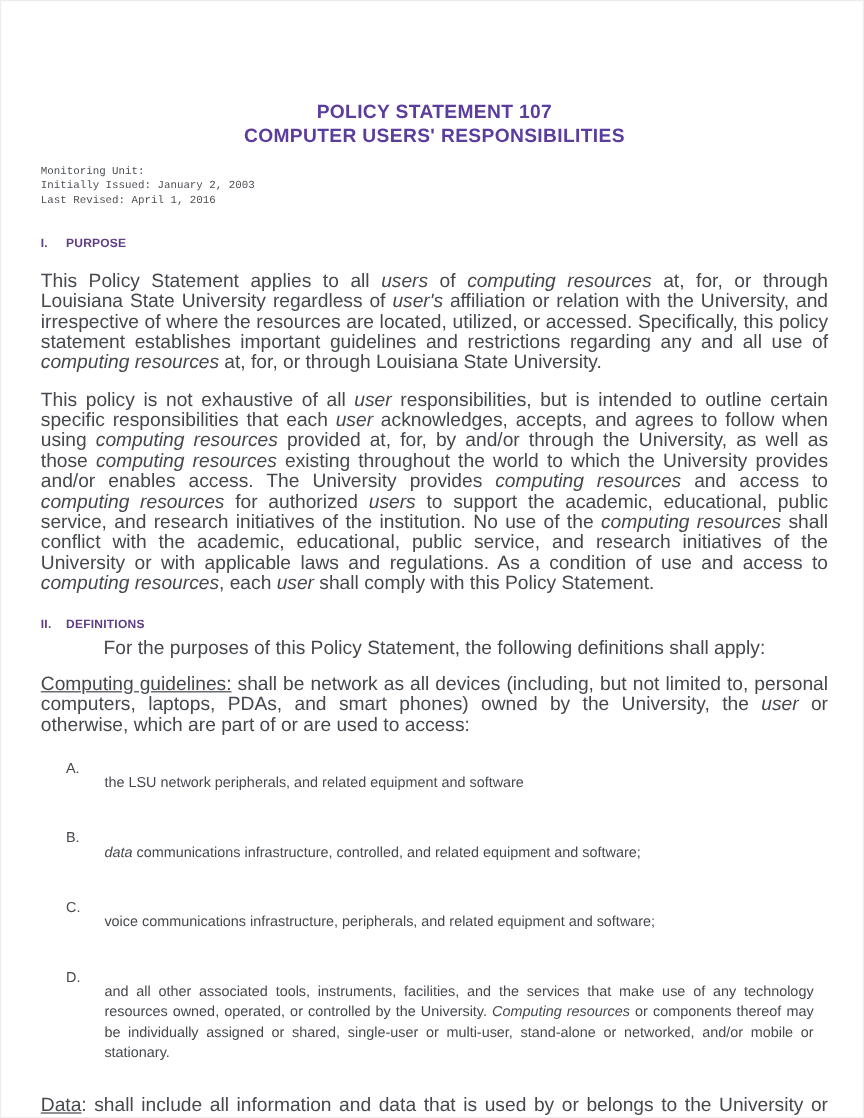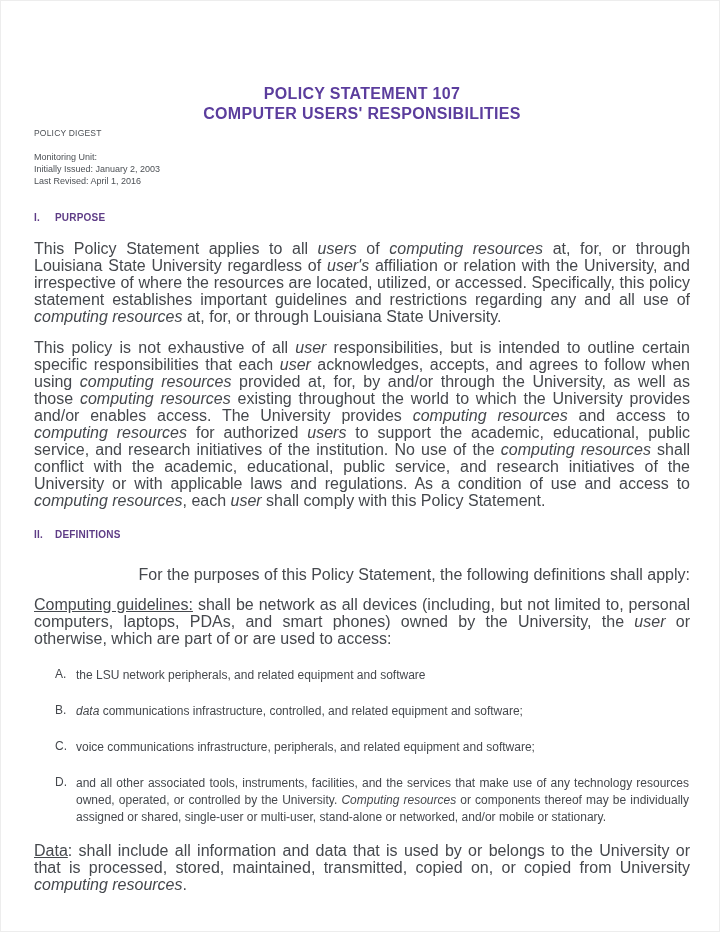--- a/index.html
+++ b/index.html
@@ -13,56 +13,55 @@
     padding:84px 30px 0 34px;color:#45484d;
   }
   .title-block{text-align:center;}
   .title-line{
     font-size:16px;font-weight:bold;color:#5b3d9d;
     line-height:20px;letter-spacing:0.3px;
   }
   .digest{
     margin-top:4px;font-size:8.5px;color:#4c5055;letter-spacing:0.2px;
   }
-  .meta{margin-top:13px;font-size:9px;line-height:12px;color:#4c5055;}
+  .meta{margin-top:13px;font-size:9px;line-height:12px;color:#4c5055;font-family:Liberation Mono, monospace;}
   .sec-heading{
     font-size:10px;font-weight:bold;color:#5e3c86;
     letter-spacing:0.2px;line-height:15px;
   }
   .sec-heading .sec-num{display:inline-block;width:21px;}
   .mt-h1{margin-top:23px;}
   .mt-h2{margin-top:18px;}
   .body-p{
     font-size:16px;line-height:17px;text-align:justify;
     margin:0;
   }
   .p1{margin-top:15px;}
   .p2{margin-top:14px;}
-  .intro{margin-top:24px;text-align:right;}
+  .intro{margin-top:4px;text-align:center;}
   .compres{margin-top:13px;}
   .datadef{margin-top:15px;}
   .list{margin:0;}
   .li{display:flex;margin-top:17px;padding-left:21px;}
   .li-first{margin-top:19px;}
   .li-label{flex:0 0 20px;font-size:12px;line-height:17px;}
-  .li-text{flex:1;font-size:12px;line-height:17px;text-align:justify;margin:1px;}
+  .li-text{flex:1;font-size:12px;line-height:17px;text-align:justify;margin:12px;}
 </style>
 </head>
 <body>
 
 <div class="frame"></div>
 
 <div class="page">
 
   <div class="title-block">
     <div class="title-line">POLICY STATEMENT 107</div>
     <div class="title-line">COMPUTER USERS' RESPONSIBILITIES</div>
   </div>
 
-  <div class="digest">POLICY DIGEST</div>
 
   <div class="meta">
     <div>Monitoring Unit:</div>
     <div>Initially Issued: January 2, 2003</div>
     <div>Last Revised: April 1, 2016</div>
   </div>
 
   <div class="sec-heading mt-h1">
     <span class="sec-num">I.</span><span>PURPOSE</span>
   </div>

